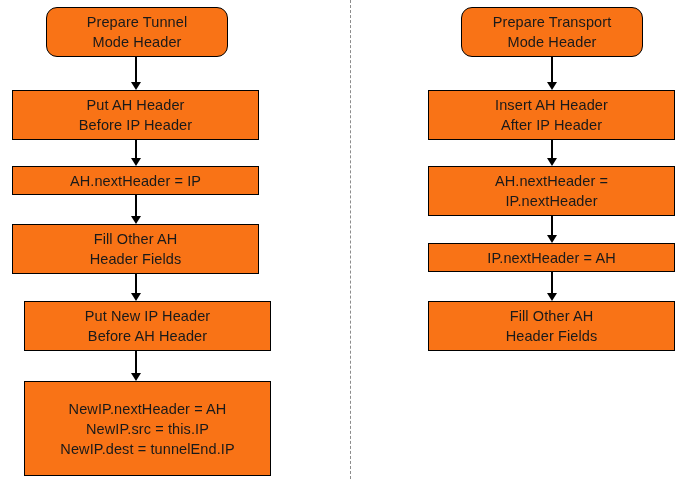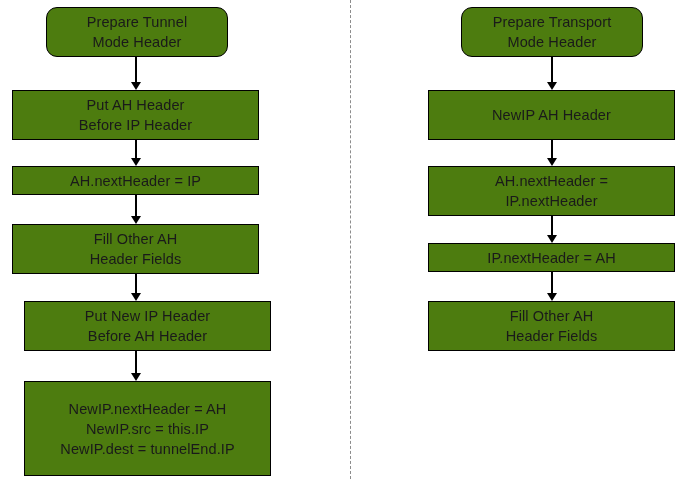--- a/index.html
+++ b/index.html
@@ -25,21 +25,21 @@
 
   .column {
     position: absolute;
     top: 0;
     height: 479px;
   }
 
   .node {
     position: absolute;
     box-sizing: border-box;
-    background: #4d7c0f;
+    background: #f97316;
     border: 1.6px solid #000000;
     color: #1a1a1a;
     font-size: 14.5px;
     line-height: 20px;
     text-align: center;
     display: flex;
     flex-direction: column;
     align-items: center;
     justify-content: center;
     white-space: pre;
@@ -127,19 +127,19 @@
       </div>
       <div class="connector" style="left: 545px; top: 216px; height: 27px;">
         <div class="stem" style="height: 20px;"></div>
         <div class="head" style="top: 19px;"></div>
       </div>
       <div class="connector" style="left: 545px; top: 272px; height: 29px;">
         <div class="stem" style="height: 22px;"></div>
         <div class="head" style="top: 21px;"></div>
       </div>
       <div class="node rounded" style="left: 461px; top: 7px; width: 182px; height: 50px;"><span class="line">Prepare Transport</span><span class="line">Mode Header</span></div>
-      <div class="node" style="left: 428px; top: 90px; width: 247px; height: 50px;"><span class="line">NewIP AH Header</span></div>
+      <div class="node" style="left: 428px; top: 90px; width: 247px; height: 50px;"><span class="line">Insert AH Header</span><span class="line">After IP Header</span></div>
       <div class="node" style="left: 428px; top: 243px; width: 247px; height: 29px;"><span class="line">IP.nextHeader = AH</span></div>
       <div class="node" style="left: 428px; top: 166px; width: 247px; height: 50px;"><span class="line">AH.nextHeader =</span><span class="line">IP.nextHeader</span></div>
       <div class="node" style="left: 428px; top: 301px; width: 247px; height: 50px;"><span class="line">Fill Other AH</span><span class="line">Header Fields</span></div>
     </div>
     <div class="divider" style="left: 350px;"></div>
   </div>
 
 </body></html>

